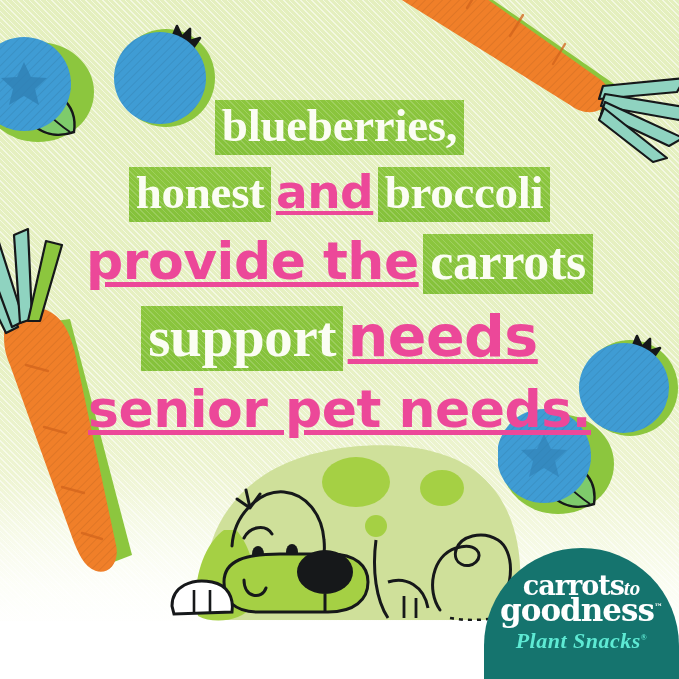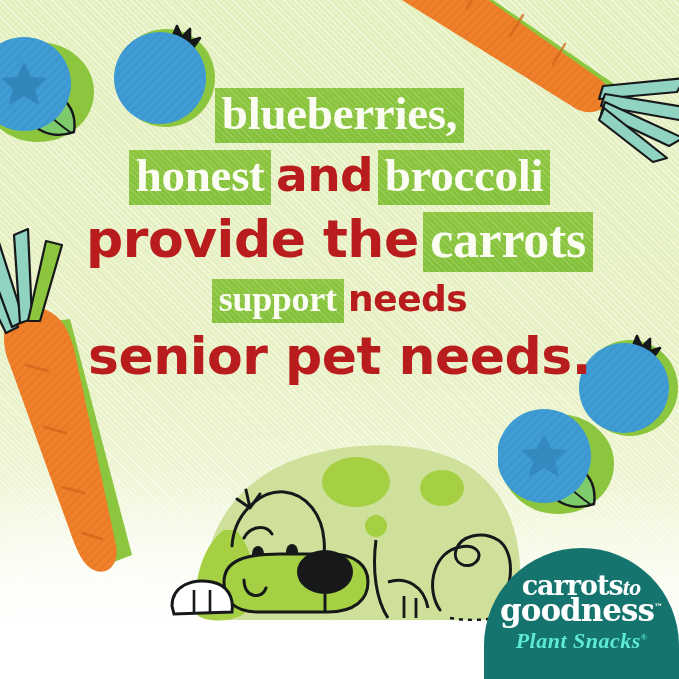--- a/index.html
+++ b/index.html
@@ -28,76 +28,77 @@
   }
 
   
   .art{position:absolute;}
 
   
   #headline{
     position:absolute;left:0;top:88px;width:679px;
     text-align:center;
   }
-  .line{ line-height:1.0; margin:0; white-space:nowrap; }
+  .line{ line-height:1.0; margin:12px; white-space:nowrap; }
   .l1{margin-bottom:7px;}
   .l2{margin-bottom:7px;}
   .l3{margin-bottom:7px;}
   .l4{margin-bottom:7px;}
   .l5{}
 
   
   .plain{
     display:inline-block;
-    color:#b91c1c;
+    color:#ec4899;
     font-family:"DejaVu Sans",sans-serif;
     font-weight:700;
     letter-spacing:-0.5px;
     vertical-align:baseline;
+    text-decoration:underline;
   }
   
   .hl{
     display:inline-block;
     color:#fbfdf3;
     font-family:"Liberation Serif",serif;
     font-weight:700;
     background:
       repeating-linear-gradient(45deg,
         rgba(255,255,255,.17) 0px, rgba(255,255,255,.17) 1px,
         rgba(255,255,255,0) 1px, rgba(255,255,255,0) 4px),
       linear-gradient(180deg,#8cc63e,#84c13a);
     padding:2px 7px 6px 7px;
     letter-spacing:-0.3px;
     vertical-align:baseline;
   }
 
   .sz1{font-size:47px;}
   .sz2{font-size:47px;}
   .sz3{font-size:52px;}
-  .sz4{font-size:36px;}
+  .sz4{font-size:57px;}
   .sz5{font-size:52px;}
 
   
   #badge{
     position:absolute;left:484px;top:548px;width:195px;height:131px;
     background:#15746e;
     border-radius:98px 98px 0 0;
     overflow:hidden;
   }
   #badge .lg1,#badge .lg2{
     position:absolute;width:100%;text-align:center;color:#ffffff;
     font-family:"DejaVu Serif",serif;font-weight:700;
     letter-spacing:-1px;line-height:1;
   }
   #badge .lg1{top:24px;font-size:27px;}
   #badge .lg2{top:47px;font-size:31px;}
   .tms{font-size:9px;vertical-align:super;letter-spacing:0;}
   .ital{
     font-family:"Liberation Serif",serif;font-style:italic;font-weight:700;
-    font-size:24px;letter-spacing:0;
+    font-size:21px;letter-spacing:0;
   }
   #badge .lg3{
     position:absolute;top:82px;width:100%;text-align:center;color:#5eead4;
     font-family:"Liberation Serif",serif;font-style:italic;font-weight:700;
     font-size:22px;letter-spacing:0.5px;line-height:1;
   }
   .regs{font-size:8px;vertical-align:super;}
 
   
   #whiteband{

